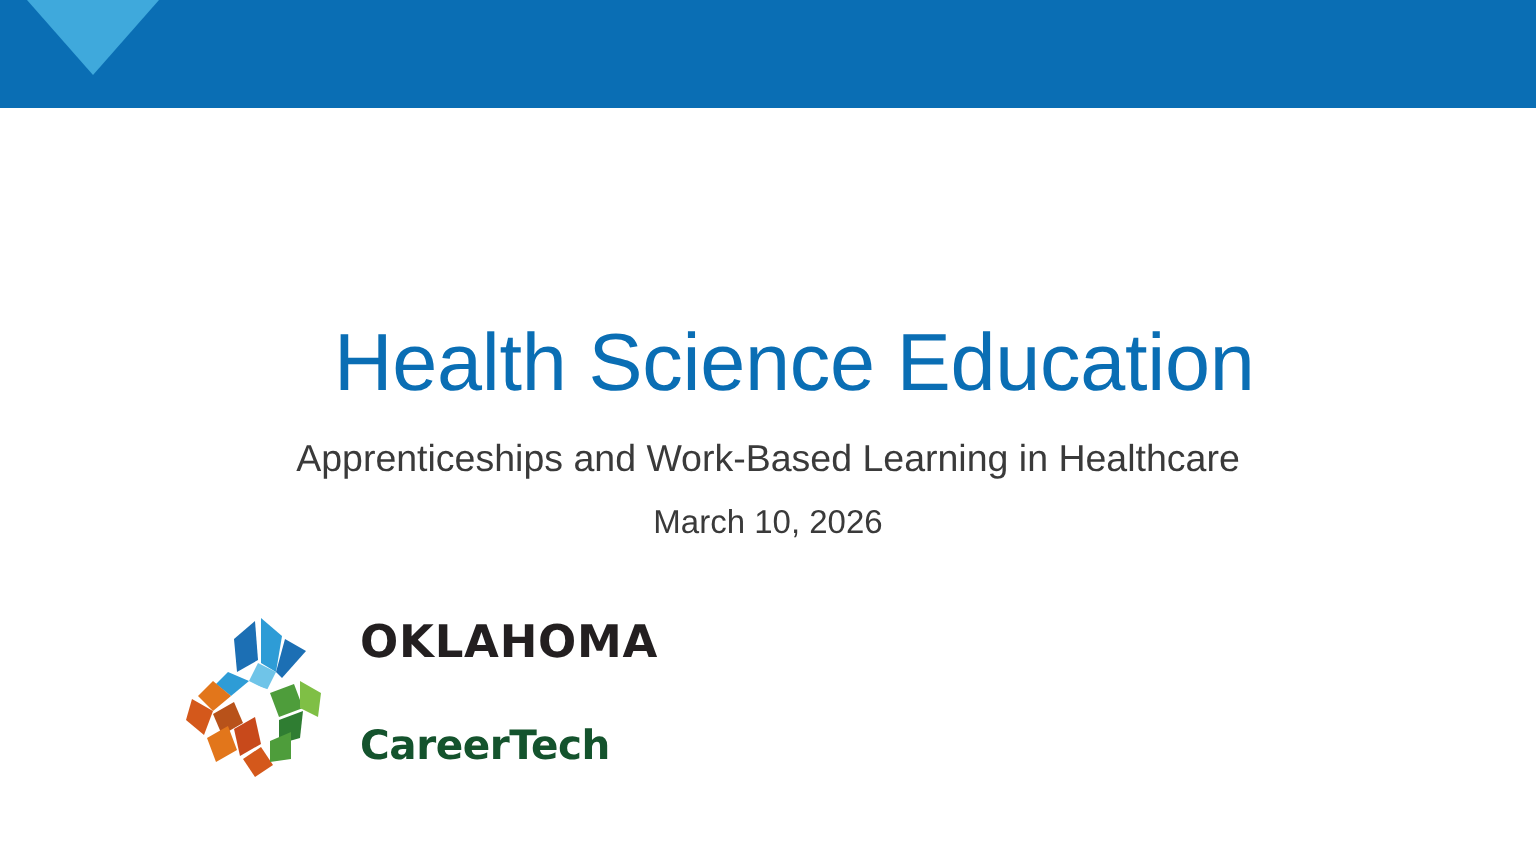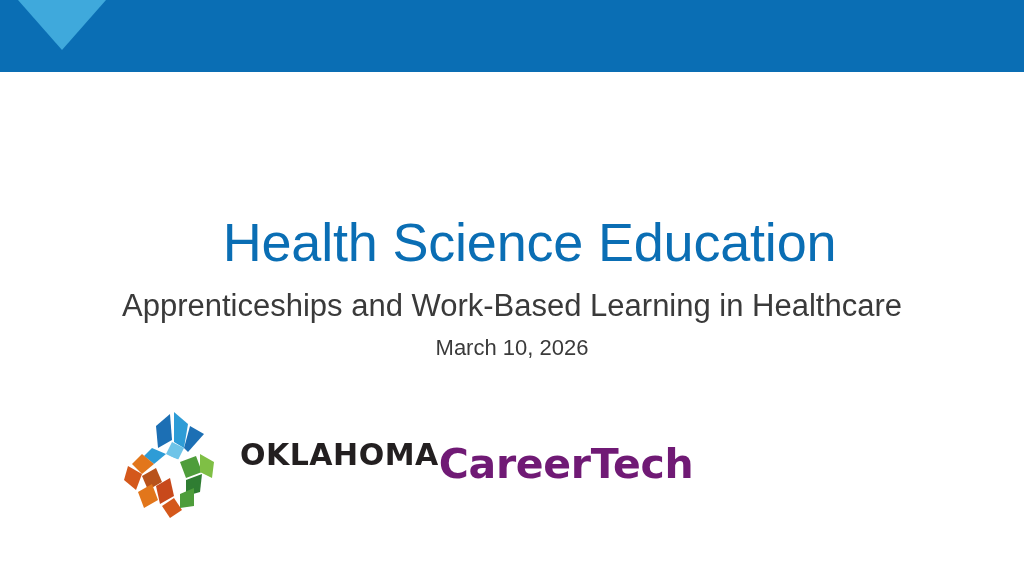--- a/index.html
+++ b/index.html
@@ -50,21 +50,21 @@
   .slide-title {
     font-size: 54px;
     line-height: 64px;
     color: #0A6EB4;
     font-weight: normal;
     margin: 0;
     letter-spacing: -0.2px;
     padding-left: 35px;
   }
   .slide-subtitle {
-    font-size: 31px;
+    font-size: 25px;
     line-height: 36px;
     color: #3A3A3A;
     margin: 14px 0 0 0;
     font-weight: normal;
     text-align: center;
   }
   .slide-date {
     font-size: 22px;
     line-height: 36px;
     color: #3A3A3A;
@@ -82,35 +82,37 @@
     align-items: center;
   }
   .logo-mark {
     width: 118px;
     height: 116px;
     flex: 0 0 118px;
   }
   .logo-text {
     margin-left: 4px;
     display: flex;
+    flex-direction: column;
     justify-content: center;
     line-height: 1;
+    gap: 36px;
   }
   .logo-text .line1 {
     font-family: "DejaVu Sans", sans-serif;
     font-weight: bold;
     font-size: 30px;
     color: #231F20;
     letter-spacing: 0.5px;
   }
   .logo-text .line2 {
     font-family: "DejaVu Sans", sans-serif;
     font-weight: bold;
-    font-size: 41px;
-    color: #701a75;
+    font-size: 27px;
+    color: #14532d;
     letter-spacing: -0.3px;
     margin-top: 4px;
   }
 </style>
 </head>
 <body>
 
 <div class="slide">
 
   <div class="top-banner">

